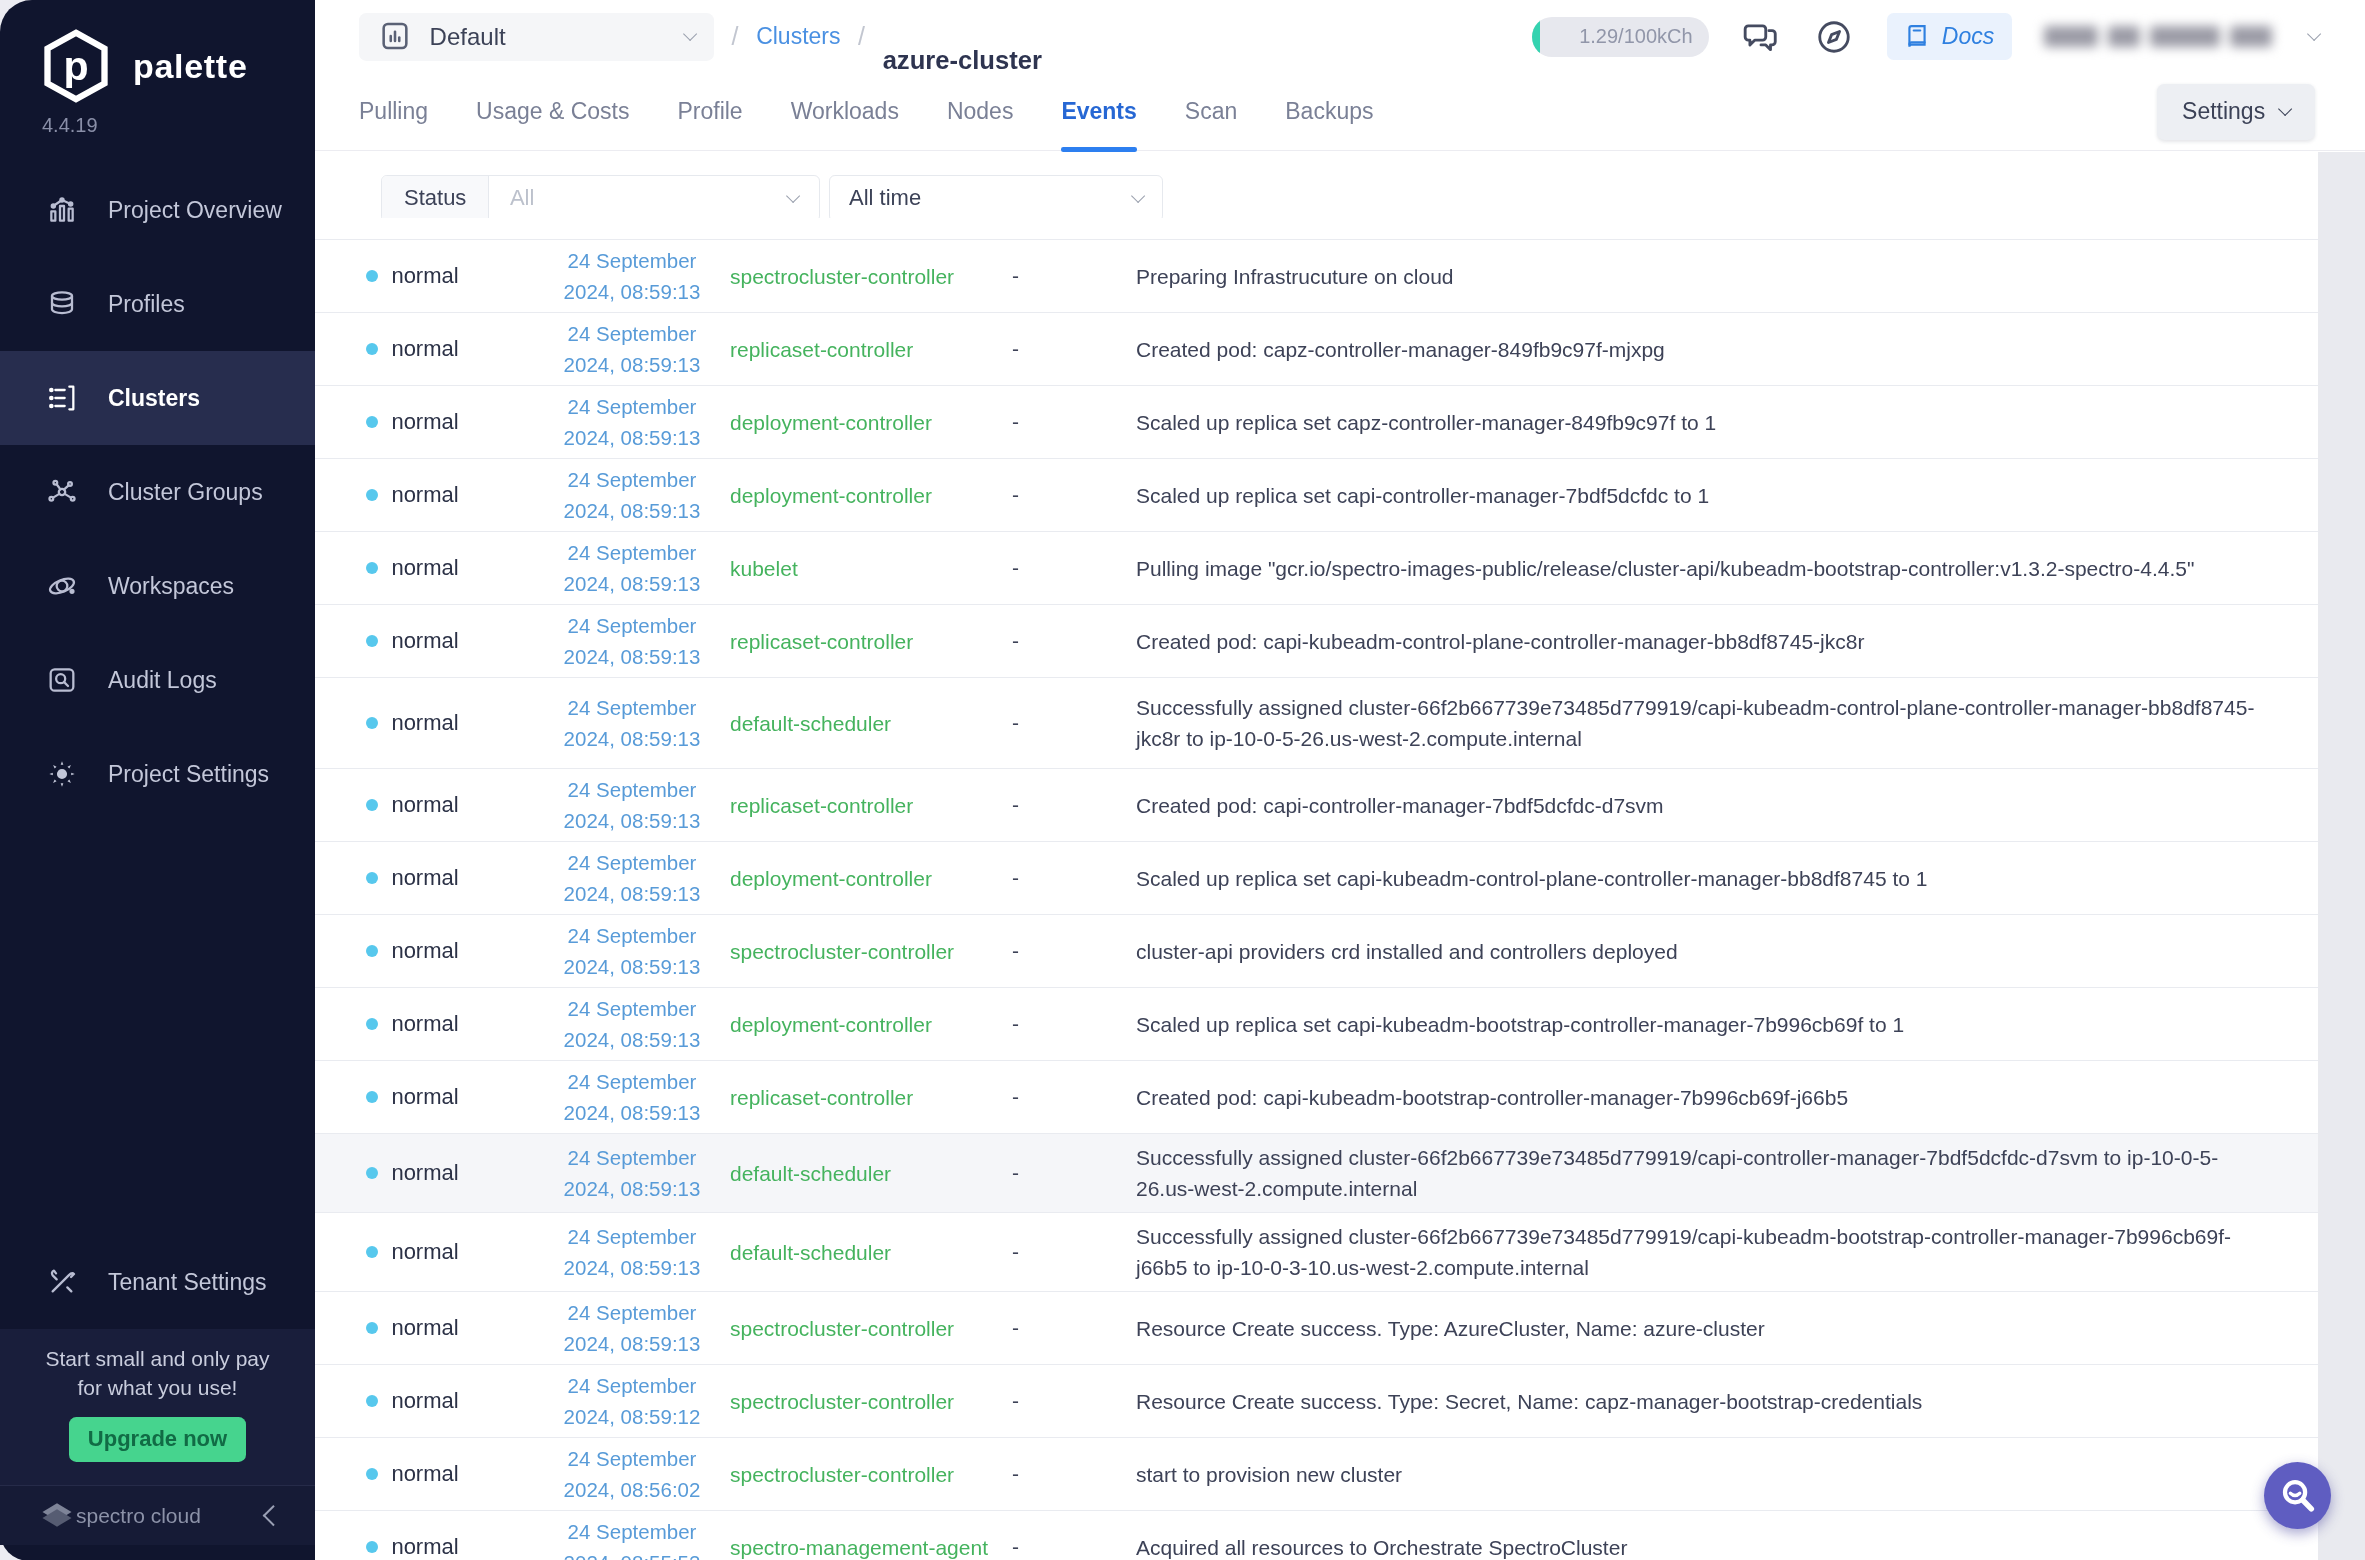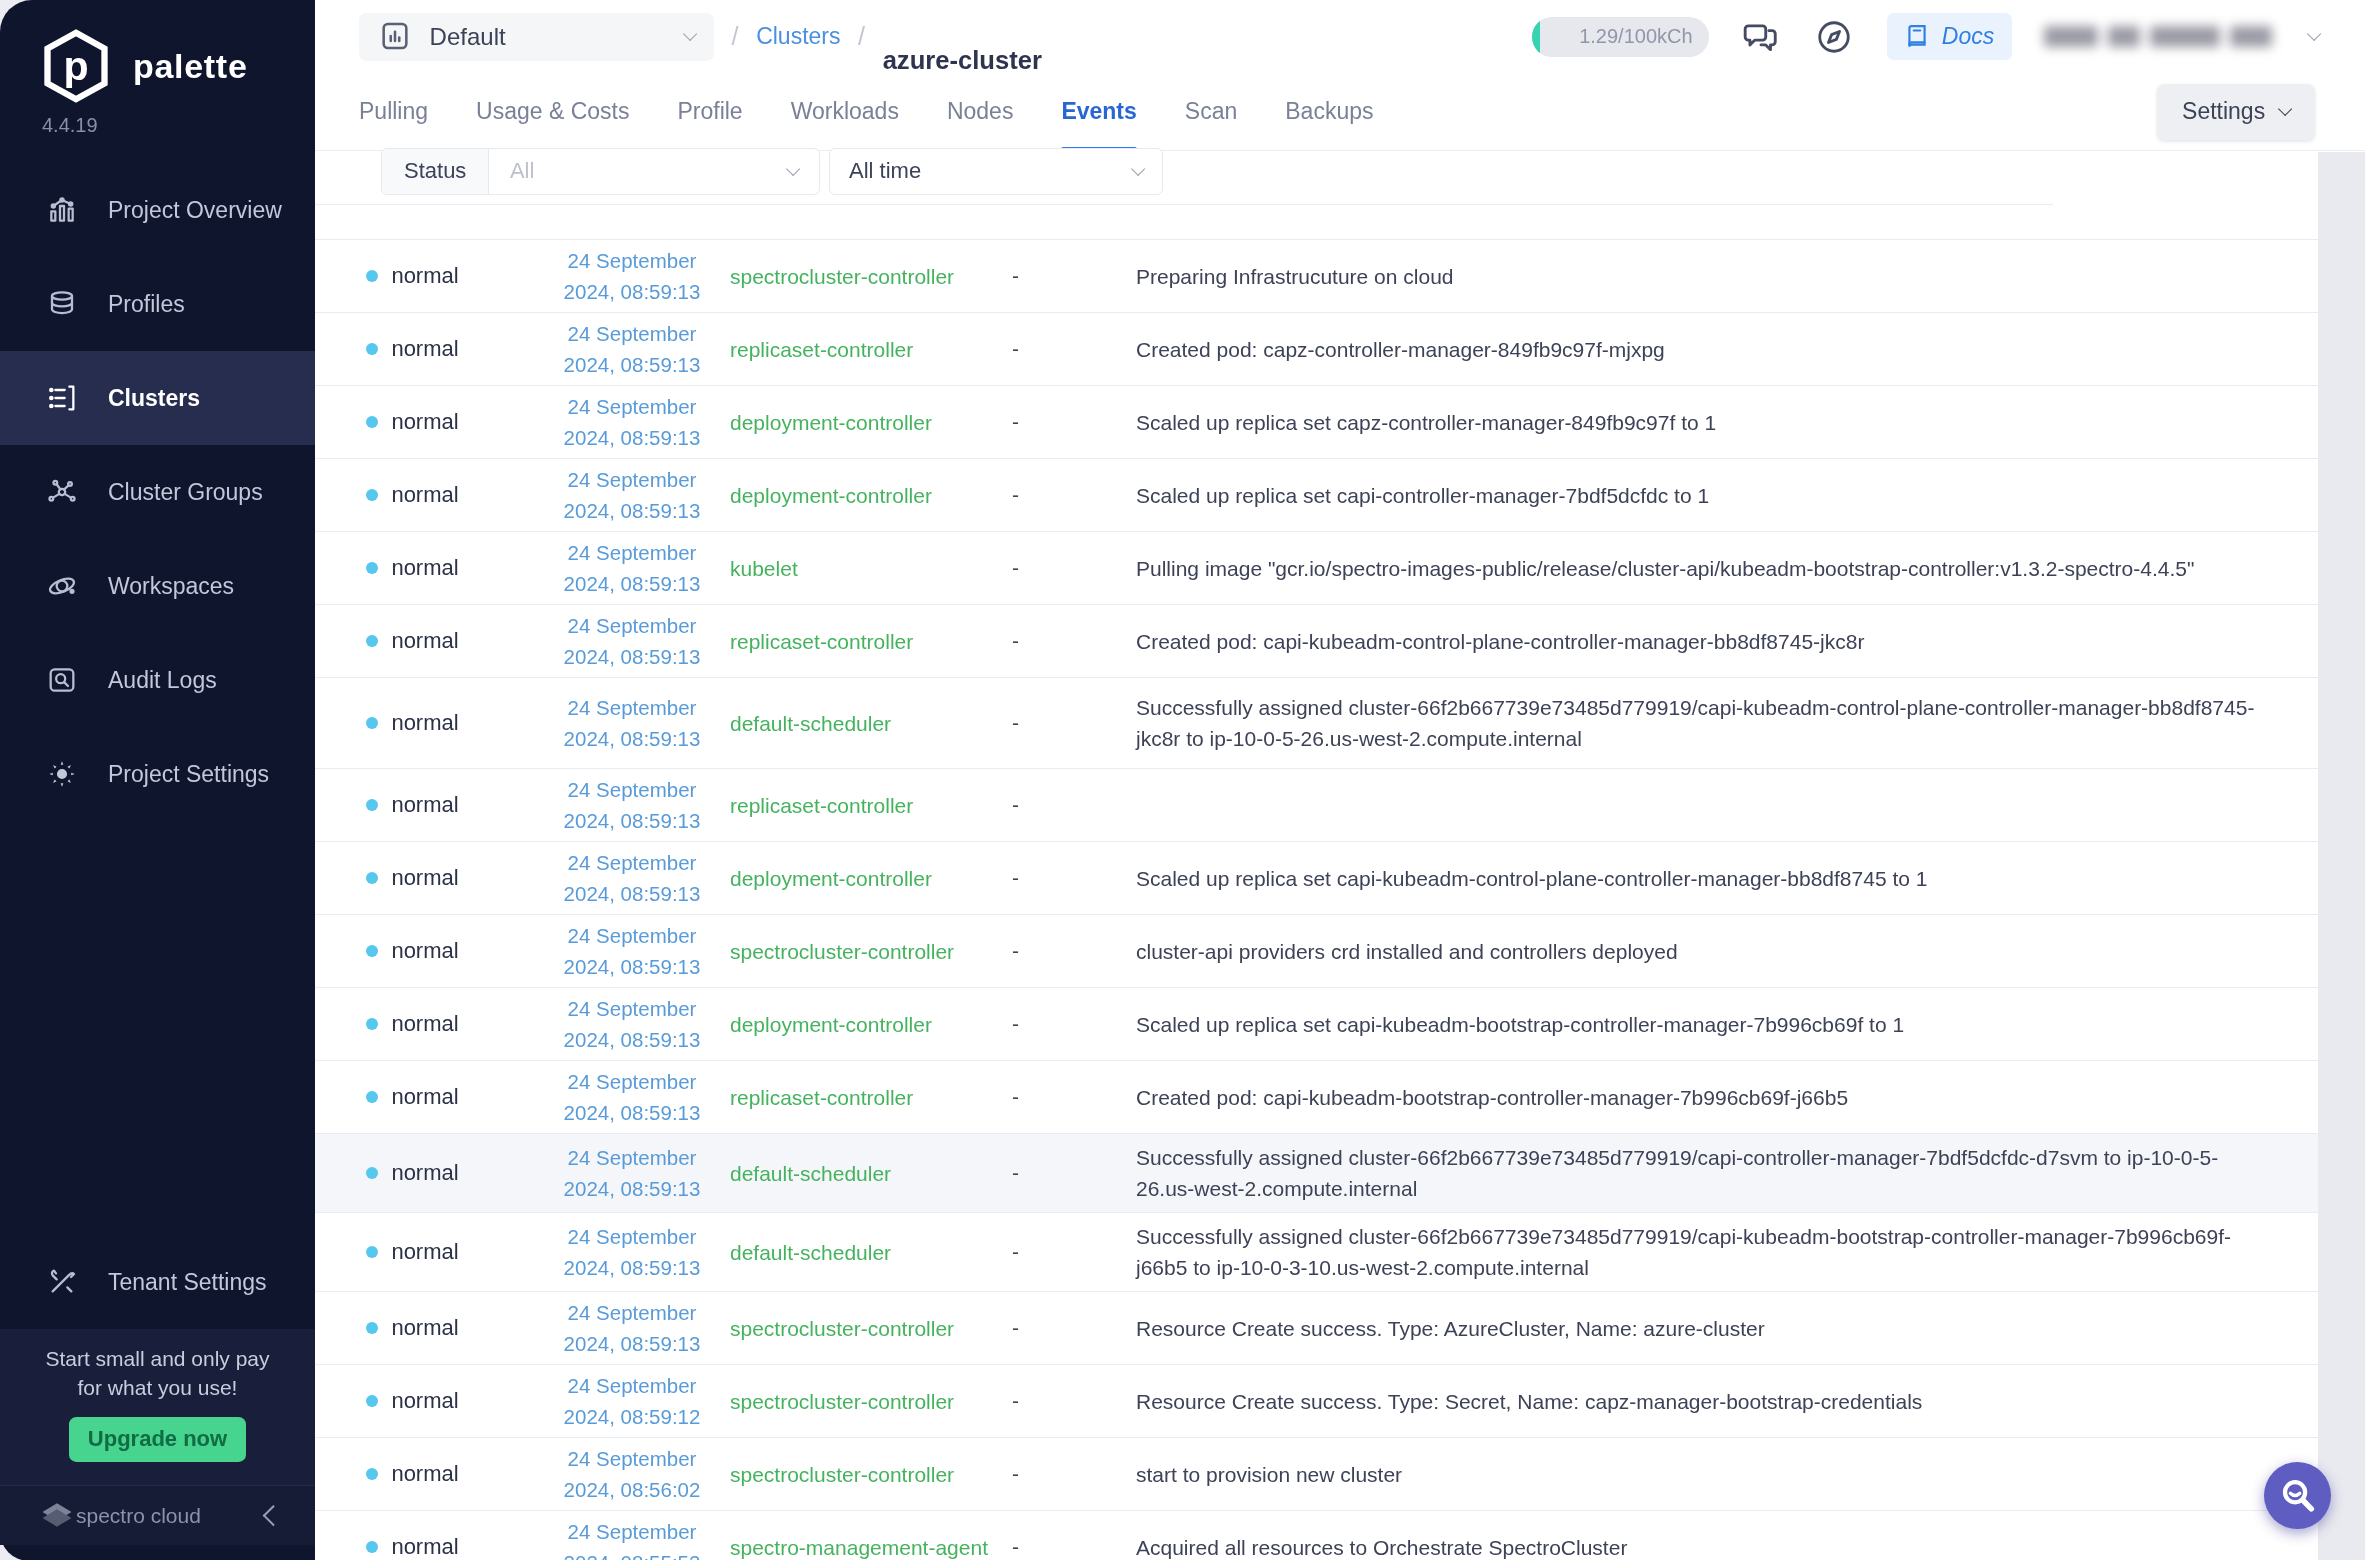--- a/index.html
+++ b/index.html
@@ -61,21 +61,21 @@
              display:flex; align-items:center; }
   .tabs { display:flex; align-items:center; margin-left:44px; gap:48px; height:100%; }
   .tab { position:relative; height:100%; display:flex; align-items:center; color:#7a8096; font-size:23px; cursor:pointer; white-space:nowrap; }
   .tab.active { color:#2667d4; font-weight:600; }
   .tab.active::after { content:""; position:absolute; left:0; right:0; bottom:-1.5px; height:4.4px; background:#2d7ff0; border-radius:2.2px; }
   .settings-btn { margin-left:auto; margin-right:51px; width:158px; height:56px; background:#edeff3; border:none;
                   border-radius:7.3px; box-shadow:0 1.5px 3.7px rgba(40,48,70,.12); display:flex; align-items:center; justify-content:center;
                   gap:14.6px; color:#3c4257; font-size:23px; cursor:pointer; font-family:inherit; }
   .settings-btn .chev { border-color:#3c4257; }
 
-  .filterbar { position:absolute; top:138px; left:0; width:1738px; height:67px; border-bottom:1.5px solid #e9ebf0;
+  .filterbar { position:absolute; top:165px; left:0; width:1738px; height:67px; border-bottom:1.5px solid #e9ebf0;
                display:flex; align-items:center; }
   .status-group { margin-left:66px; display:flex; height:47px; border:1.5px solid #e6e9ee; border-radius:5.9px; overflow:hidden; background:#fff; width:439px; }
   .status-label { background:#f8f9fb; border-right:1.5px solid #e6e9ee; display:flex; align-items:center; padding:0 22px; color:#3c4257; font-size:22px; }
   .status-value { flex:1; display:flex; align-items:center; padding:0 20.5px; color:#bcc1cc; font-size:22px; cursor:pointer; }
   .status-value .chev { margin-left:auto; }
   .time-select { margin-left:9px; width:334px; height:47px; border:1.5px solid #e6e9ee; border-radius:5.9px; background:#fff;
                  display:flex; align-items:center; padding:0 19px; color:#3c4257; font-size:22px; cursor:pointer; }
   .time-select .chev { margin-left:auto; }
 
   
@@ -436,20 +436,21 @@
     <div class="c-status">
       <span class="dot"></span>
       <span class="st-text">normal</span>
     </div>
     <div class="c-date">
       <div class="d1">24 September</div>
               <div class="d2">2024, 08:59:13</div>
     </div>
     <div class="c-source">replicaset-controller</div>
     <div class="c-dash">-</div>
+    <div class="c-msg">Created pod: capi-controller-manager-7bdf5dcfdc-d7svm</div>
   </div>
 
   <div class="ev-row">
     <div class="c-status">
       <span class="dot"></span>
       <span class="st-text">normal</span>
     </div>
     <div class="c-date">
       <div class="d1">24 September</div>
               <div class="d2">2024, 08:59:13</div>

